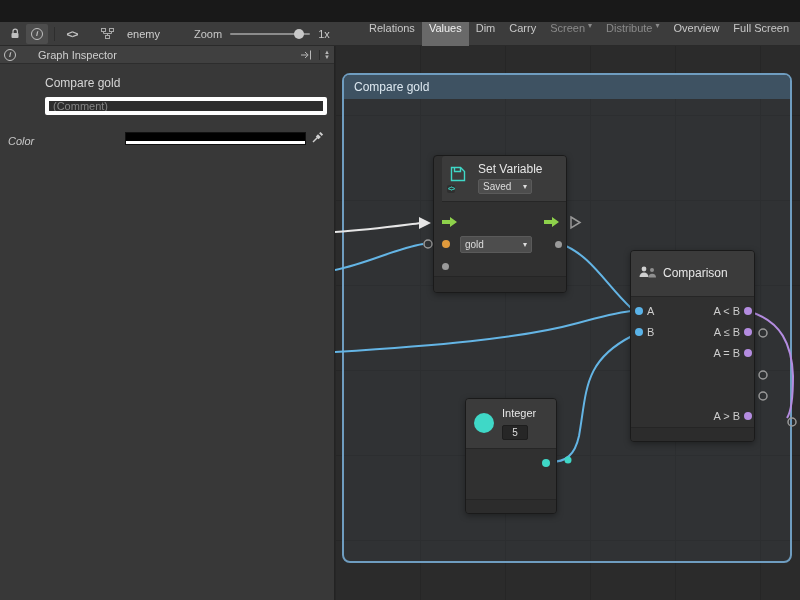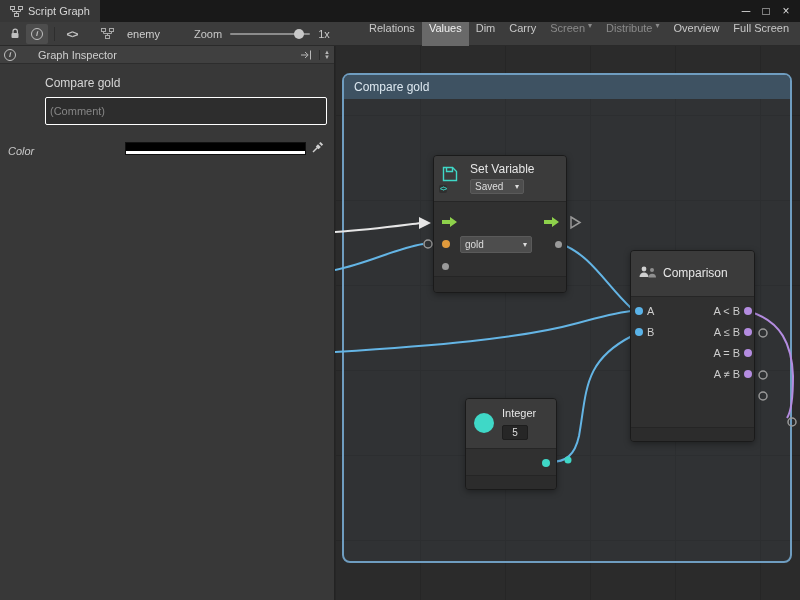--- a/index.html
+++ b/index.html
@@ -38,22 +38,22 @@
   
   .inspector { position:absolute; left:0; top:46px; width:335px; height:554px; background:#383838;
     border-right:1px solid #232323; }
   .insp-header { height:18px; background:#404040; border-bottom:1px solid #2d2d2d;
     display:flex; align-items:center; padding:0 4px; gap:6px; }
   .insp-header .title { color:#cfcfcf;margin-left:16px; }
   .insp-spacer { flex:1; }
   .spinner { display:flex; flex-direction:column; align-items:center; border-left:1px solid #2d2d2d;
     padding-left:4px; color:#b8b8b8; font-size:6px; line-height:5px; }
   .insp-title { margin:12px 0 0 45px; font-size:12px; color:#d6d6d6; }
-  .comment-input { display:block; margin:7px 0 0 45px; width:282px; height:28px;
-    background:#2d2d2d; border:1px solid #ffffff; border-radius:2px; color:#9a9a9a;
+  .comment-input { display:block; margin:7px 0 0 45px; width:282px; height:18px;
+    background:#2d2d2d; border:4px solid #ffffff; border-radius:2px; color:#9a9a9a;
     font-size:11px; padding:0 4px; font-family:"Liberation Sans", sans-serif; }
   .comment-input::placeholder { color:#868686; }
   .color-row { position:relative; margin-top:16px; height:14px; }
   .color-label { position:absolute; left:8px; top:4px; color:#c8c8c8;font-style:italic; }
   .color-swatch { position:absolute; left:125px; top:1px; width:181px; height:13px;
     border:1px solid #111; background:#000; }
   .alpha-bar { position:absolute; left:0; right:0; bottom:0; height:3px; background:#fff; }
   .eyedropper { position:absolute; left:311px; top:0; }
 
   
@@ -82,69 +82,53 @@
   .dot.gray   { width:7px; height:7px; background:#9a9a9a; }
   .dot.blue   { width:8px; height:8px; background:#5ab3e8; }
   .dot.purple { width:8px; height:8px; background:#b48ce0; }
   .dot.teal   { width:8px; height:8px; background:#3fd8c7; }
   .mini-dd { display:inline-flex; align-items:center; justify-content:space-between;
     background:#4d4d4d; border:1px solid #5a5a5a; border-radius:2px; color:#ddd;
     font-size:10px; padding:0 4px; height:15px; }
 
   
   .n-setvar { left:98px; top:109px; width:134px; height:138px; }
-  .n-setvar .node-header { height:46px; }
+  .n-setvar .node-header { height:46px;margin-left:8px; }
   .floppy-wrap { position:absolute; left:7px; top:9px; width:22px; height:26px; }
   .code-badge { position:absolute; left:-2px; bottom:-2px; background:#2f2f2f; color:#3fd8c7;
     font-size:7px; font-weight:bold; line-height:8px; padding:0 1px; border-radius:2px; letter-spacing:-1px; }
   .n-setvar .node-title { position:absolute; left:36px; top:6px; }
   .dd-kind { position:absolute; left:36px; top:23px; width:54px; }
   .dd-gold { position:absolute; left:26px; top:80px; width:72px; height:17px; }
   .flow-arrow { position:absolute; }
 
   
   .n-cmp { left:295px; top:204px; width:125px; height:192px; }
   .n-cmp .node-header { height:46px; }
   .n-cmp .node-title { position:absolute; left:32px; top:15px; }
   .cmp-icon { position:absolute; left:7px; top:14px; }
   .cmp-row { position:absolute; left:0; width:125px; height:21px; }
   .cmp-in { position:absolute; left:16px; top:4px; color:#cccccc; }
   .cmp-out { position:absolute; right:16px; top:4px; color:#cccccc; }
 
   
-  .n-int { left:130px; top:352px; width:92px; height:92px;text-align:center; }
+  .n-int { left:130px; top:352px; width:92px; height:116px;text-align:center; }
   .n-int .node-header { height:50px; }
   .int-circle { position:absolute; left:8px; top:14px; width:20px; height:20px;
     border-radius:50%; background:#3fd8c7; }
   .n-int .node-title { position:absolute; left:36px; top:8px; font-size:11px; }
   .int-field { position:absolute; left:36px; top:26px; width:26px; height:15px;
     background:#262626; border:1px solid #1d1d1d; border-radius:2px; color:#ddd;
     font-size:10px; padding:0 4px; line-height:14px; }
 </style>
 </head>
 <body>
 
 <div id="app">
 
-  <div class="tabbar">
-    <div class="tab">
-      <svg width="13" height="11" viewBox="0 0 13 11">
-        <rect x="0.5" y="0.5" width="4" height="3" fill="none" stroke="#b8b8b8"></rect>
-        <rect x="8.5" y="0.5" width="4" height="3" fill="none" stroke="#b8b8b8"></rect>
-        <rect x="4.5" y="7.5" width="4" height="3" fill="none" stroke="#b8b8b8"></rect>
-        <path d="M2.5 3.5v2h8v-2M6.5 5.5v2" stroke="#b8b8b8" fill="none"></path>
-      </svg>
-      <span>Script Graph</span>
-    </div>
-    <div class="win-controls">
-      <span class="win-btn">─</span>
-      <span class="win-btn">□</span>
-      <span class="win-btn">×</span>
-    </div>
-  </div>
 
   <div class="toolbar">
     <span class="tb-icon">
       <svg width="12" height="12" viewBox="0 0 12 12">
         <path d="M4 5V3.4a2.2 2.2 0 0 1 4.4 0V5" fill="none" stroke="#c0c0c0" stroke-width="1.2"></path>
         <rect x="2.5" y="5" width="7" height="5" rx="1" fill="#c0c0c0"></rect>
       </svg>
     </span>
     <span class="tb-icon pressed">
       <span class="info-circle">i</span>
@@ -308,22 +292,22 @@
       <div class="cmp-row" style="top:71px;">
         <span class="dot blue" style="left:4px; top:6px;"></span>
         <span class="cmp-in">B</span>
         <span class="cmp-out">A ≤ B</span>
         <span class="dot purple" style="right:4px; top:6px;"></span>
       </div>
       <div class="cmp-row" style="top:92px;">
         <span class="cmp-out">A = B</span>
         <span class="dot purple" style="right:4px; top:6px;"></span>
       </div>
-      <div class="cmp-row" style="top:113px;">
-        <span class="cmp-out">A ≠ B</span>
+      <div class="cmp-row" style="top:155px;">
+        <span class="cmp-out">A &gt; B</span>
         <span class="dot purple" style="right:4px; top:6px;"></span>
       </div>
       <div class="node-footer" style="height:14px;"></div>
     </div>
 
     <div class="node n-int">
       <div class="node-header">
         <span class="int-circle"></span>
         <div class="node-title">Integer</div>
         <div class="int-field">5</div>

